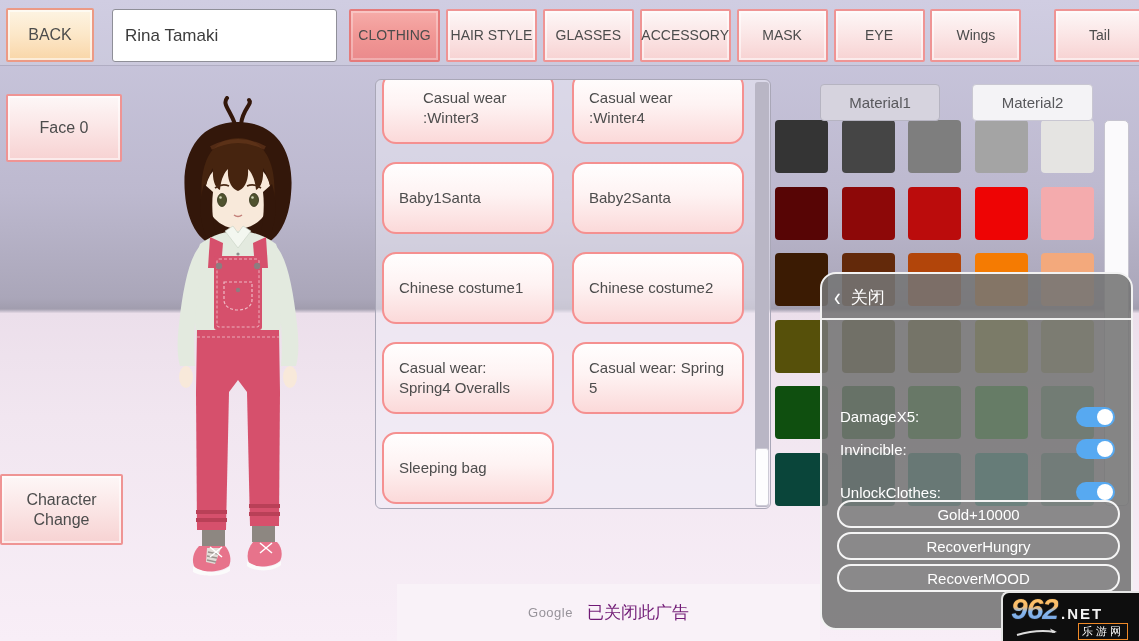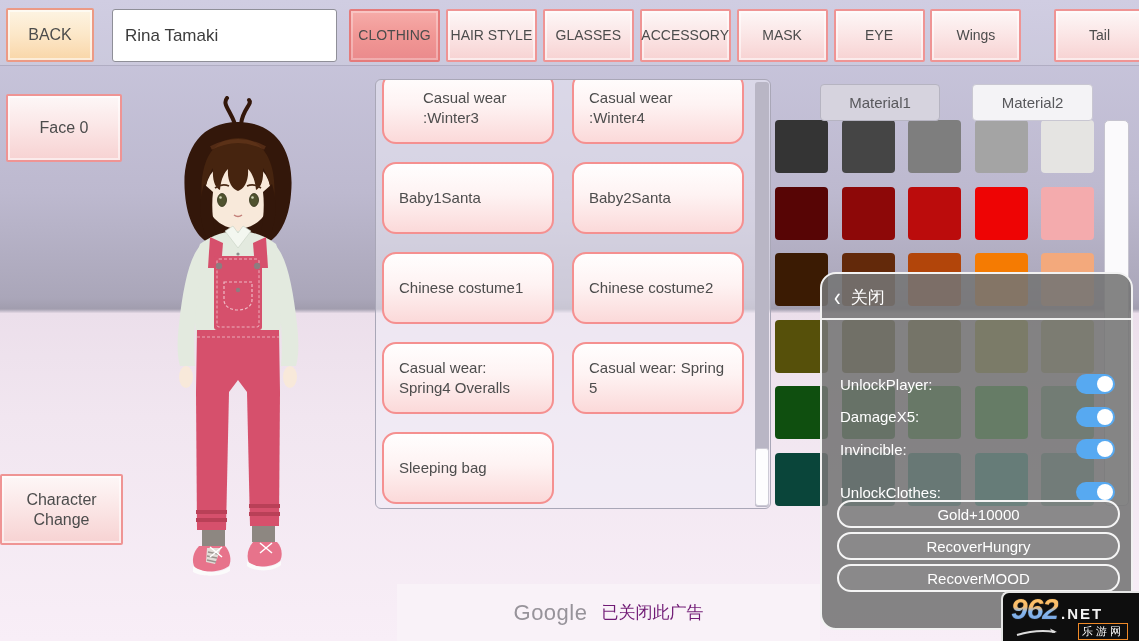--- a/index.html
+++ b/index.html
@@ -99,21 +99,21 @@
     position:absolute; left:15px; width:283px; height:28px;
     border:2px solid #f5f5f5; border-radius:14px; background:rgba(255,255,255,0.05);
     display:flex; align-items:center; justify-content:center; font-size:15px; color:#fff;
   }
 
   
   .ad-banner {
     position:absolute; left:397px; top:584px; width:423px; height:57px;
     background:#f9f2f8; display:flex; align-items:center; justify-content:center; z-index:2;
   }
-  .ad-brand { font-size:22px; color:#97939a; font-weight:500; letter-spacing:0.5px; margin-right:14px; }
+  .ad-brand { font-size:13px; color:#97939a; font-weight:500; letter-spacing:0.5px; margin-right:14px; }
   .ad-msg { font-size:17px; color:#701a75; }
 
   
   .logo {
     position:absolute; left:1001px; top:591px; width:138px; height:50px;
     background:#0e0e0e; border-top:2px solid #e6e6e6; border-left:2px solid #e6e6e6;
     border-radius:8px 0 0 0; z-index:60; padding:1px 6px 0 8px;
   }
   .logo-row1 { display:flex; align-items:baseline; }
   .logo-num {
@@ -271,26 +271,20 @@
       <div class="swatch" style="left: 266px; top: 333px; background: rgb(99, 180, 158);"></div>
     </div>
   <div class="palette-scrollbar"></div>
 
   <div class="mod-menu">
     <div class="mod-header">
       <span class="chev">‹</span>
       <span>关闭</span>
     </div>
     <div class="mod-divider"></div>
-  <div class="mod-row" style="top: 98px;">
-        <span class="mod-label">UnlockPlayer:</span>
-        <div class="switch on">
-          <div class="knob"></div>
-        </div>
-      </div>
       <div class="mod-row" style="top: 130.5px;">
         <span class="mod-label">DamageX5:</span>
         <div class="switch on">
           <div class="knob"></div>
         </div>
       </div>
       <div class="mod-row" style="top: 163px;">
         <span class="mod-label">Invincible:</span>
         <div class="switch on">
           <div class="knob"></div>

